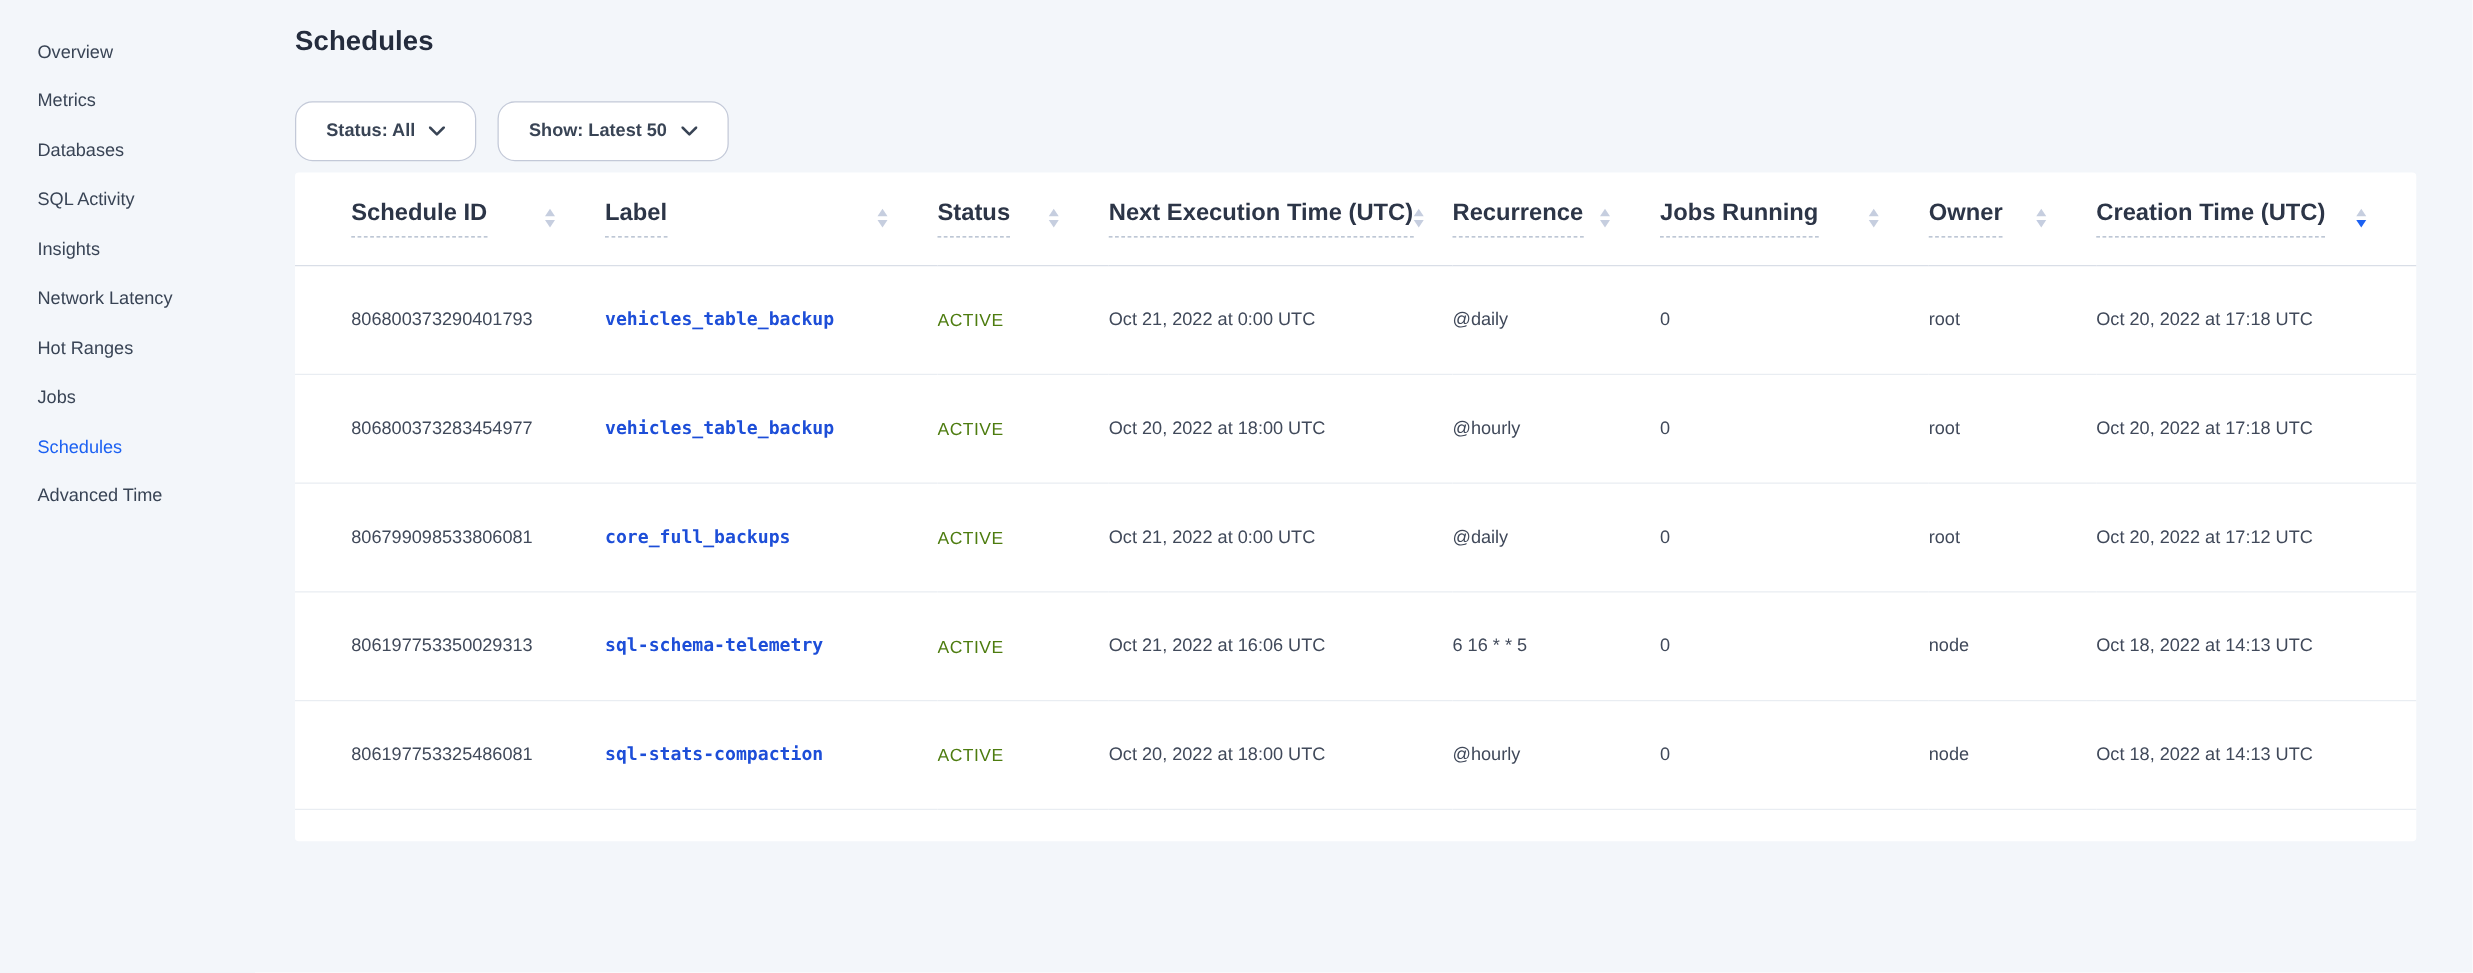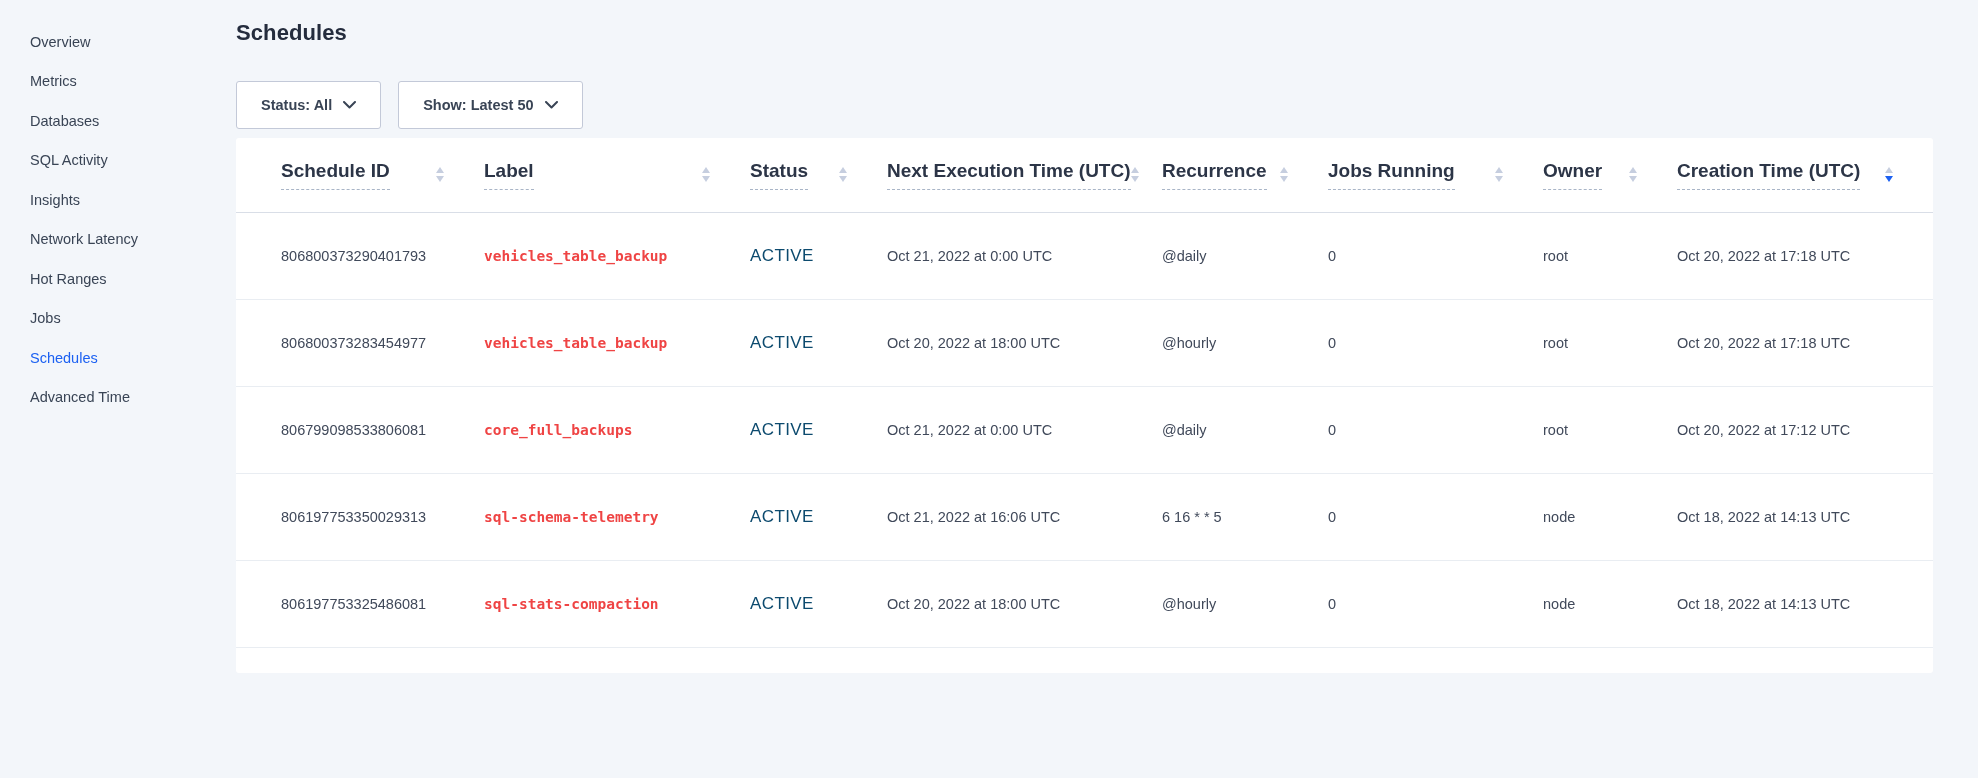--- a/index.html
+++ b/index.html
@@ -18,21 +18,21 @@
   .sidebar li{height:39.5px;display:flex;align-items:center;font-size:14.5px;
     color:var(--ink);cursor:pointer;white-space:nowrap;}
   .sidebar li.active{color:var(--accent);}
 
   
   .main{position:absolute;left:236px;top:0;width:1742px;height:100%;}
   .page-title{margin-top:20px;font-size:22px;font-weight:700;color:var(--ink-strong);letter-spacing:.1px;}
 
   .filters{margin-top:35px;display:flex;}
   .dropdown-btn{height:48px;display:inline-flex;align-items:center;padding:0 24px;
-    background:var(--card);border:1px solid var(--btn-border);border-radius:3px;
+    background:var(--card);border:1px solid var(--btn-border);border-radius:14px;
     font-size:14.5px;font-weight:600;color:var(--ink);margin-right:17px;cursor:pointer;}
   .dropdown-btn .chev{margin-left:11px;display:inline-flex;}
 
   .results-count{margin-top:31px;font-size:14.5px;color:var(--ink);}
 
   
   .card{margin-top:9px;width:1697px;background:var(--card);border-radius:3px;padding-bottom:25px;}
   table{width:100%;border-collapse:collapse;table-layout:fixed;}
   col.c-id{width:248px;} col.c-label{width:266px;} col.c-status{width:137px;}
   col.c-next{width:275px;} col.c-rec{width:166px;} col.c-jobs{width:215px;}
@@ -47,22 +47,22 @@
   .sort .up{width:0;height:0;border-left:4.5px solid transparent;border-right:4.5px solid transparent;
     border-bottom:6px solid var(--sort-idle);margin-bottom:3px;}
   .sort .down{width:0;height:0;border-left:4.5px solid transparent;border-right:4.5px solid transparent;
     border-top:6px solid var(--sort-idle);}
   .sort.desc .down{border-top-color:var(--accent);}
 
   td{height:87px;vertical-align:middle;border-bottom:1px solid var(--row-border);
      font-size:14.5px;color:#40495a;white-space:nowrap;overflow:hidden;}
   td:first-child{padding-left:45px;}
   td.label-cell{font-family:"DejaVu Sans Mono","Liberation Mono",monospace;
-     font-weight:600;font-size:14.5px;color:#ef4444;margin-top:28px;}
-  td.status-cell{font-size:17px;letter-spacing:.4px;color:#0c4a6e;}
+     font-weight:600;font-size:14.5px;color:#1d4ed8;margin-top:28px;}
+  td.status-cell{font-size:14px;letter-spacing:.4px;color:#4d7c0f;}
   tbody tr{cursor:pointer;}
 </style>
 </head>
 <body>
 
 <div class="screen">
 
   <nav class="sidebar">
     <ul id="nav-list">
   <li>

